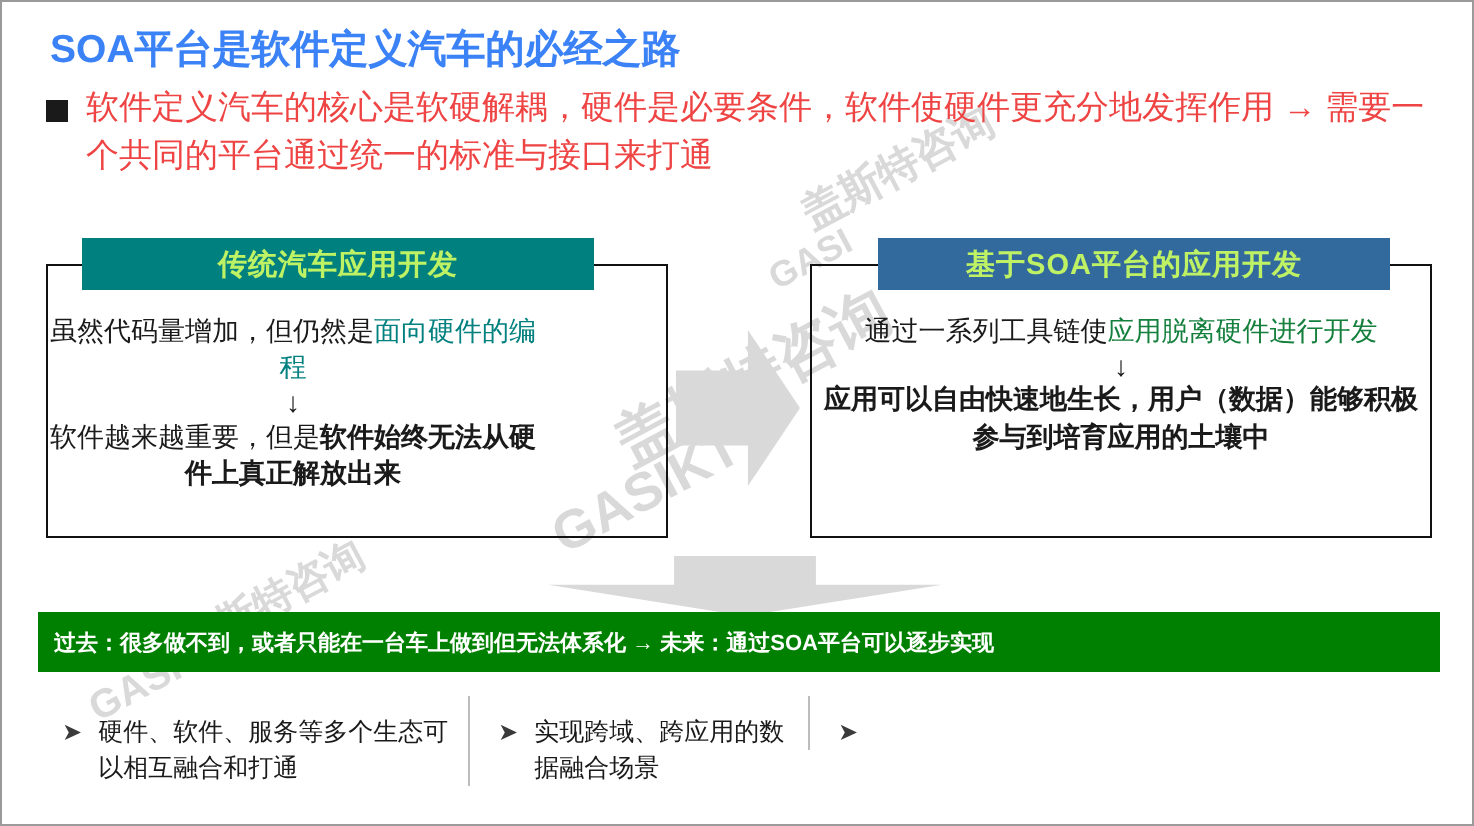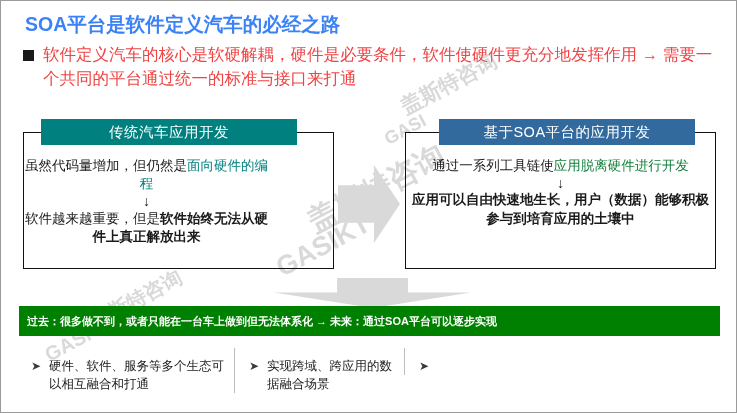--- a/index.html
+++ b/index.html
@@ -64,22 +64,22 @@
     box-sizing:border-box;
     border:1.4px solid #111111;
     background:transparent;
   }
   .panel-left{left:22px;top:131px;width:311px;height:137px;}
   .panel-right{left:404px;top:131px;width:311px;height:137px;}
 
   .panel-head{
     position:absolute;
     height:26px;
-    color:#ffffff;
-    font-size:14.5px;font-weight:normal;
+    color:#bef264;
+    font-size:14.5px;font-weight:bold;
     display:flex;align-items:center;justify-content:center;
     letter-spacing:0.5px;
     z-index:3;
   }
   .head-left{left:40px;top:118px;width:256px;background:#00807e;}
   .head-right{left:438px;top:118px;width:256px;background:#336a9e;}
 
   .panel-body{
     position:absolute;
     text-align:center;

